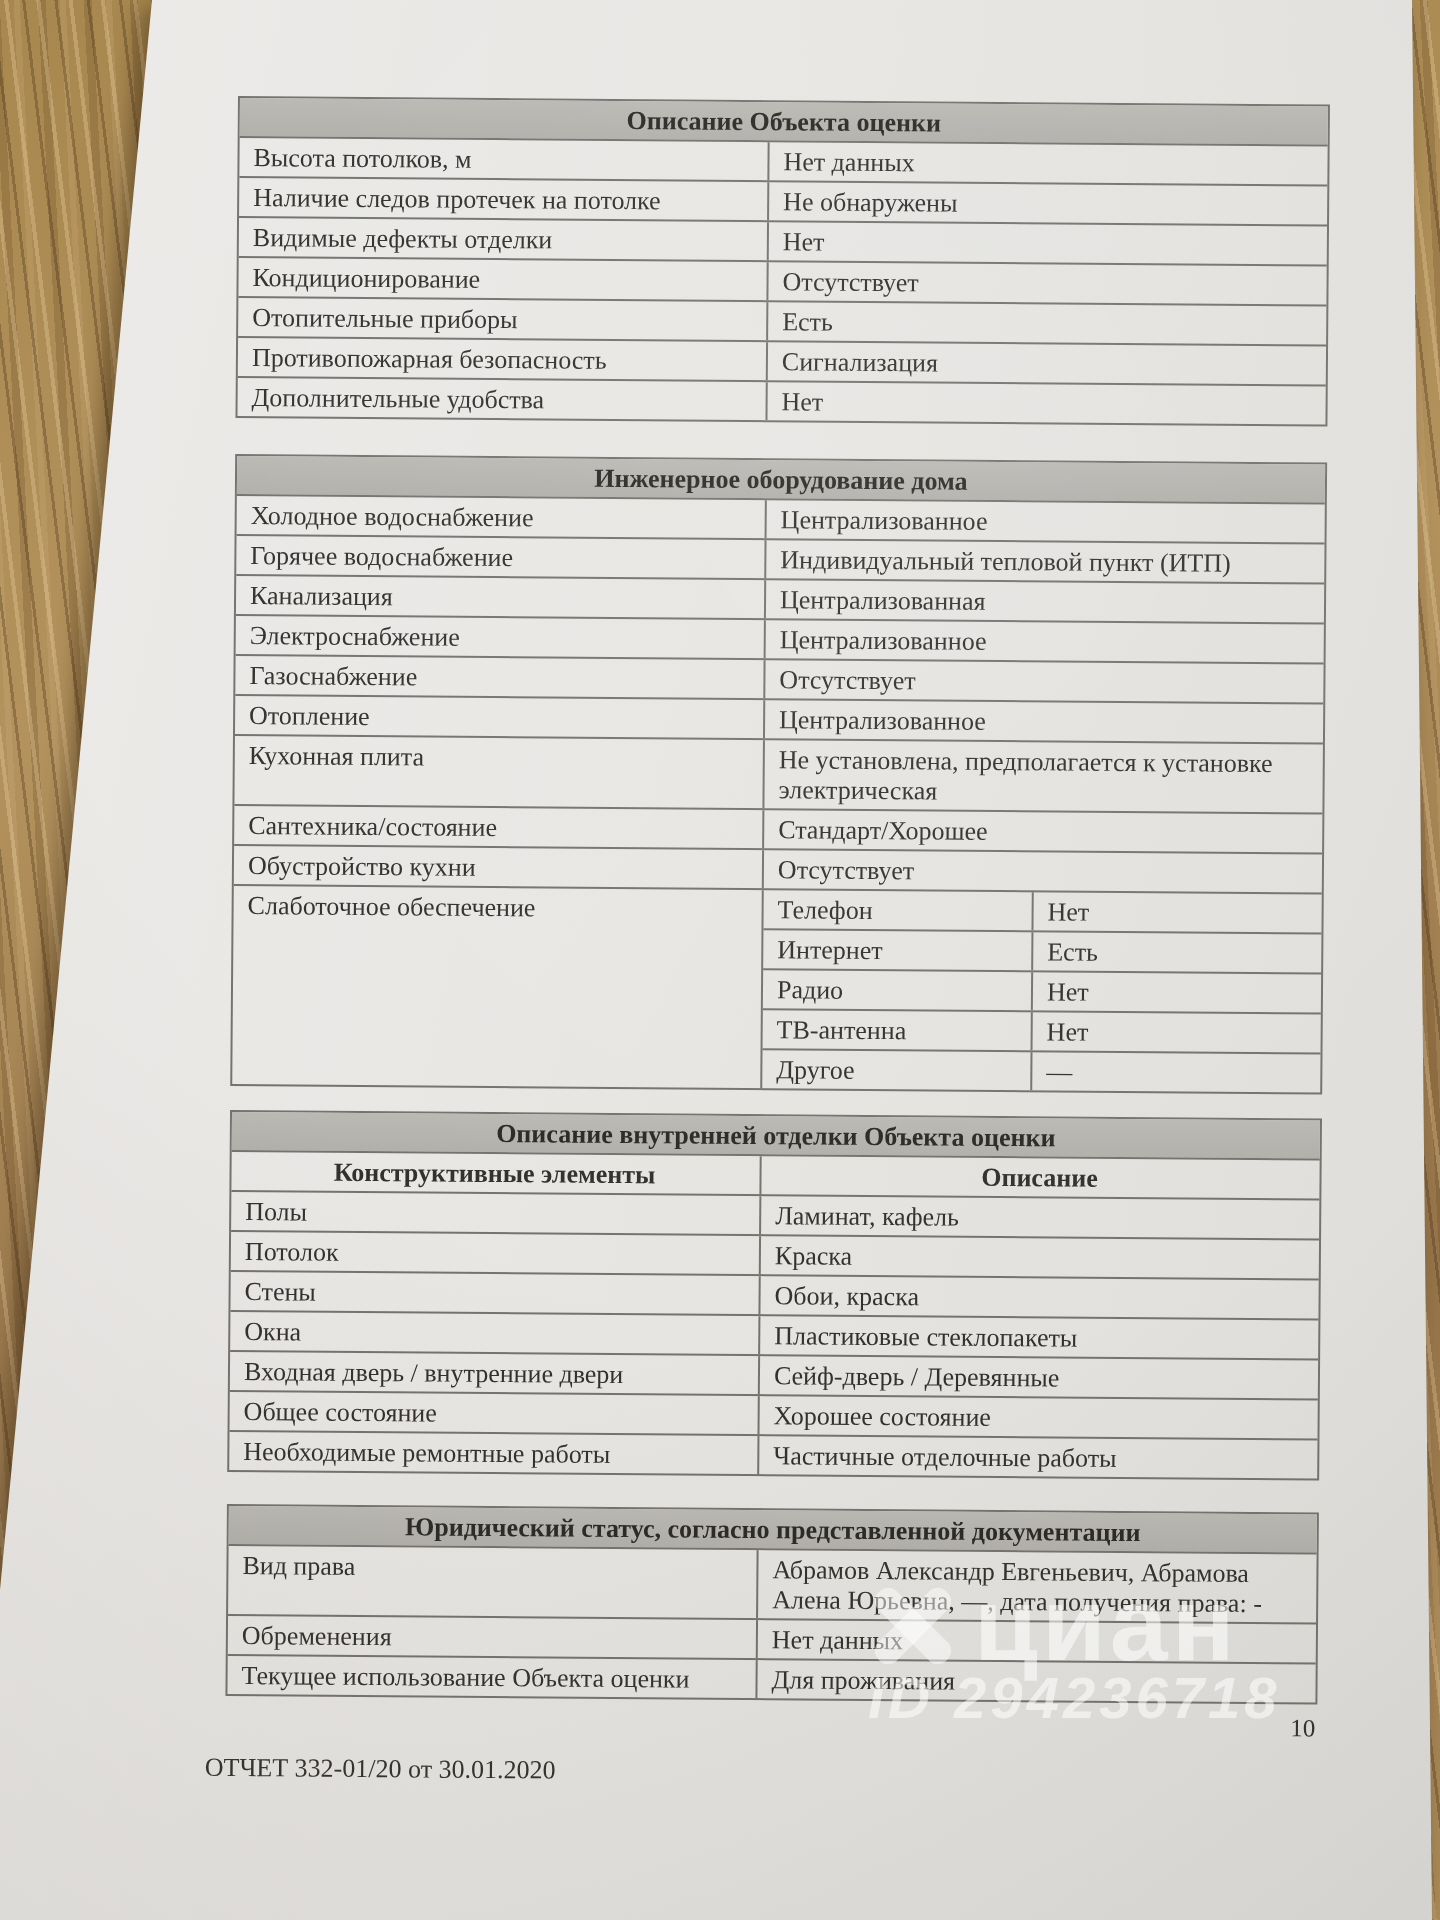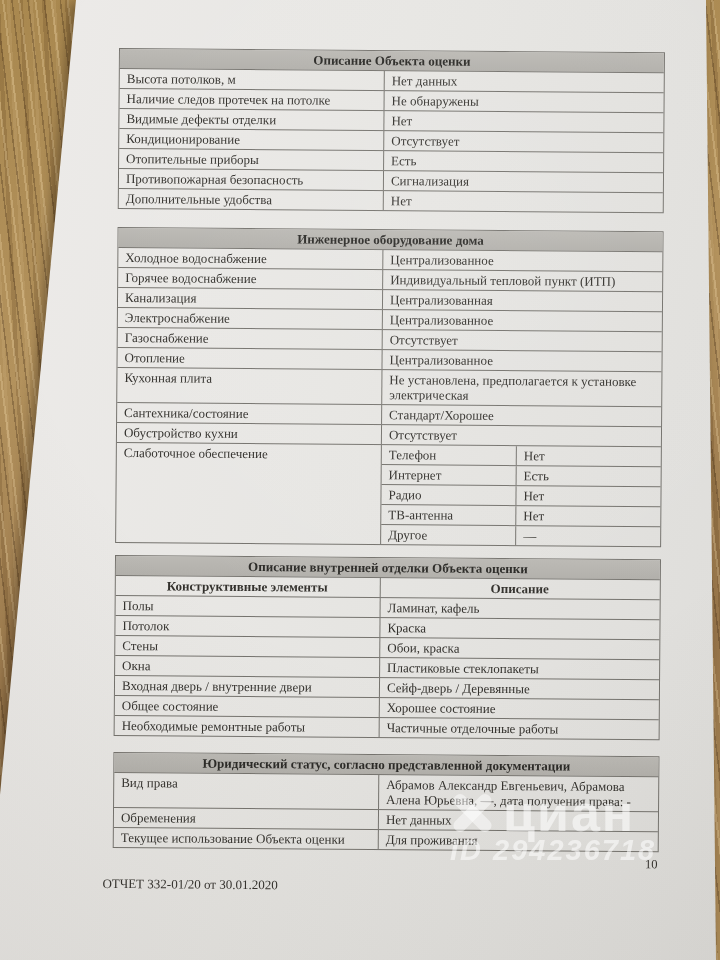--- a/index.html
+++ b/index.html
@@ -53,21 +53,21 @@
   .colhead .cell { font-weight: 700; text-align: center; }
   .cell.sub { padding: 0; display: flex; flex-direction: column; }
   .sub-row { display: flex; border-top: 1px solid #75736e; }
   .sub-row:first-child { border-top: none; }
   .sub-label { width: 135px; flex: none; border-right: 1px solid #75736e; padding: 2px 8px 2px 7px; font-size: 13px; line-height: 15px; }
   .sub-value { flex: 1; padding: 2px 8px 2px 7px; font-size: 13px; line-height: 15px; }
   .pageno { text-align: right; font-size: 12.5px; margin: 5px 1px 0 0; }
   .footer { font-size: 13px; margin: 8px 0 0 -10px; }
   
   .watermark {
-    position: absolute; left: 450px; top: 791px; z-index: 5;
+    position: absolute; left: 434px; top: 791px; z-index: 5;
     font-family: "Liberation Sans", sans-serif; font-weight: 700;
     color: rgba(255,255,255,.55); pointer-events: none;
   }
   .wm-row { display: flex; align-items: center; gap: 9px; }
   .wm-logo { position: relative; width: 44px; height: 44px; flex: none; }
   .wm-logo span {
     position: absolute; left: 16px; top: -2px; width: 13px; height: 48px;
     background: rgba(255,255,255,.48); border-radius: 6px;
   }
   .wm-logo .b1 { transform: rotate(45deg); }

